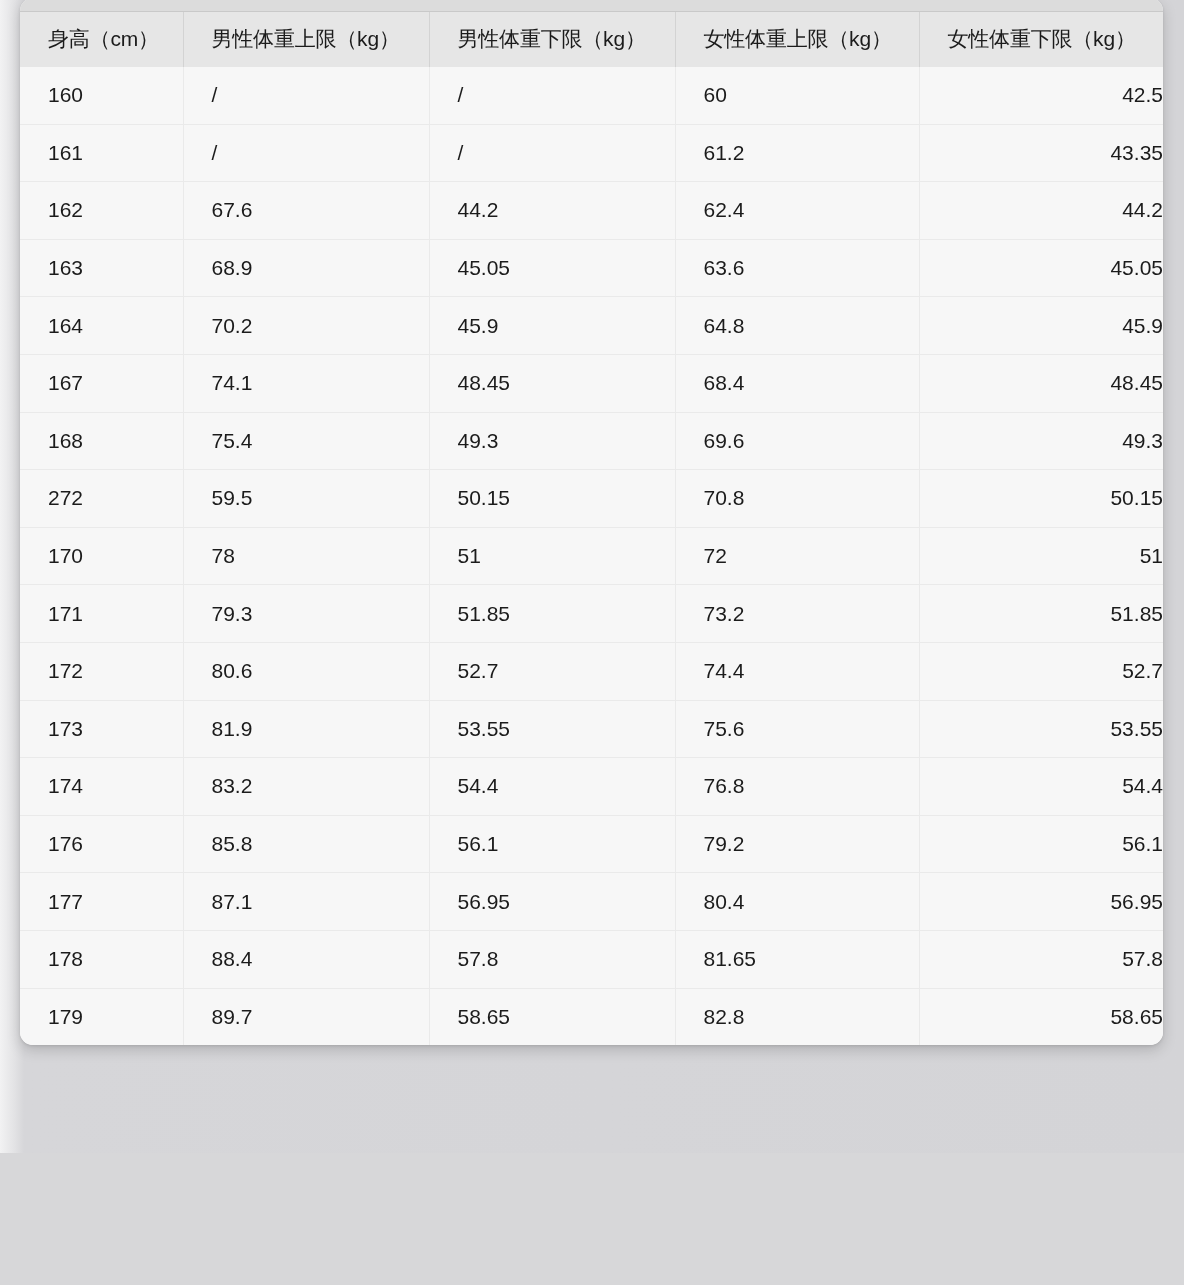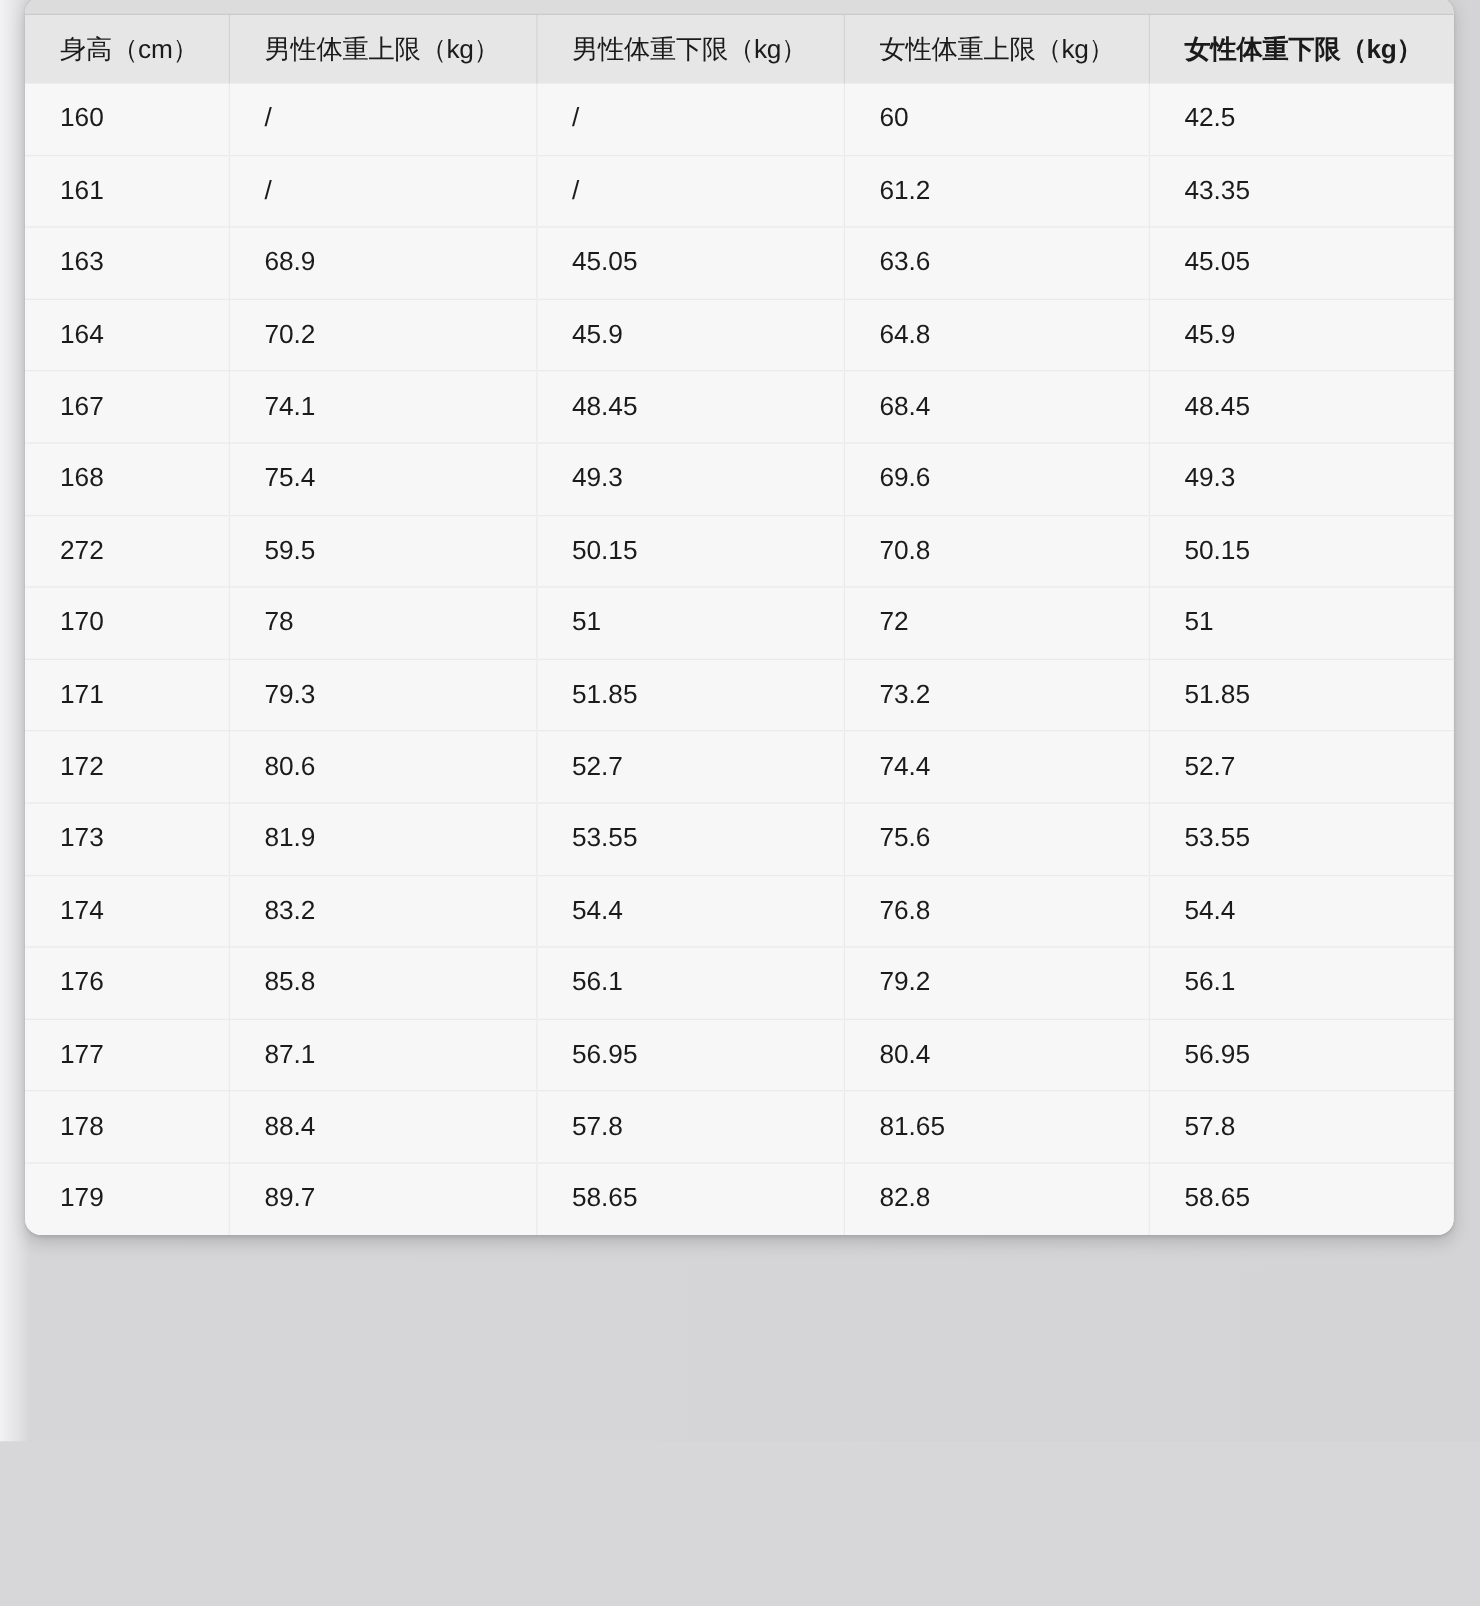--- a/index.html
+++ b/index.html
@@ -60,35 +60,35 @@
     color: #1b1b1b;
     font-weight: 400;
     font-size: 21px;
     text-align: left;
     padding: 13px 0 14px 28px;
     height: 28px;
     border-right: 1px solid #d3d3d3;
     white-space: nowrap;
     letter-spacing: -0.2px;
   }
-  table.wh-table thead th:last-child { border-right: none; font-weight: bold; }
+  table.wh-table thead th:last-child { border-right: none; }
 
   table.wh-table tbody td {
     background: #f7f7f7;
     color: #1b1b1b;
     font-size: 21px;
     text-align: left;
     padding: 0 0 0 28px;
     height: 56.6px;
     border-top: 1px solid #eaeaea;
     border-right: 1px solid #eaeaea;
     white-space: nowrap;
     letter-spacing: 0px;
   }
-  table.wh-table tbody td:last-child { border-right: none; }
+  table.wh-table tbody td:last-child { border-right: none; text-align: right; }
   table.wh-table tbody tr:first-child td { border-top: none; }
 </style>
 </head>
 <body>
 
 <div class="page">
 
   <div class="table-card">
 
     <div class="card-topstrip"></div>
@@ -119,20 +119,27 @@
             <td>42.5</td>
           </tr>
           <tr>
             <td>161</td>
             <td>/</td>
             <td>/</td>
             <td>61.2</td>
             <td>43.35</td>
           </tr>
           <tr>
+            <td>162</td>
+            <td>67.6</td>
+            <td>44.2</td>
+            <td>62.4</td>
+            <td>44.2</td>
+          </tr>
+          <tr>
             <td>163</td>
             <td>68.9</td>
             <td>45.05</td>
             <td>63.6</td>
             <td>45.05</td>
           </tr>
           <tr>
             <td>164</td>
             <td>70.2</td>
             <td>45.9</td>

